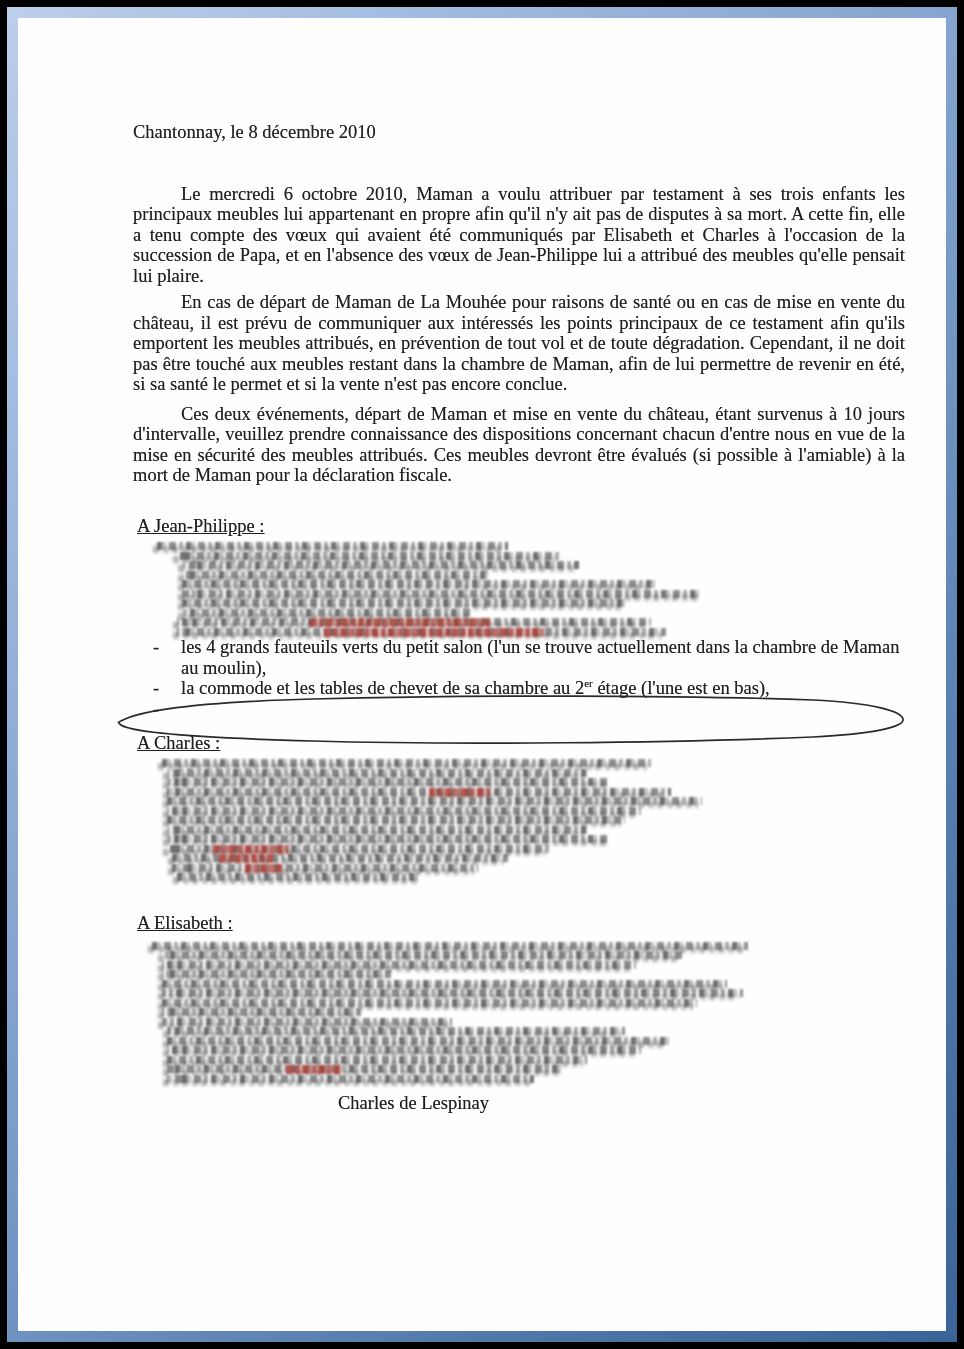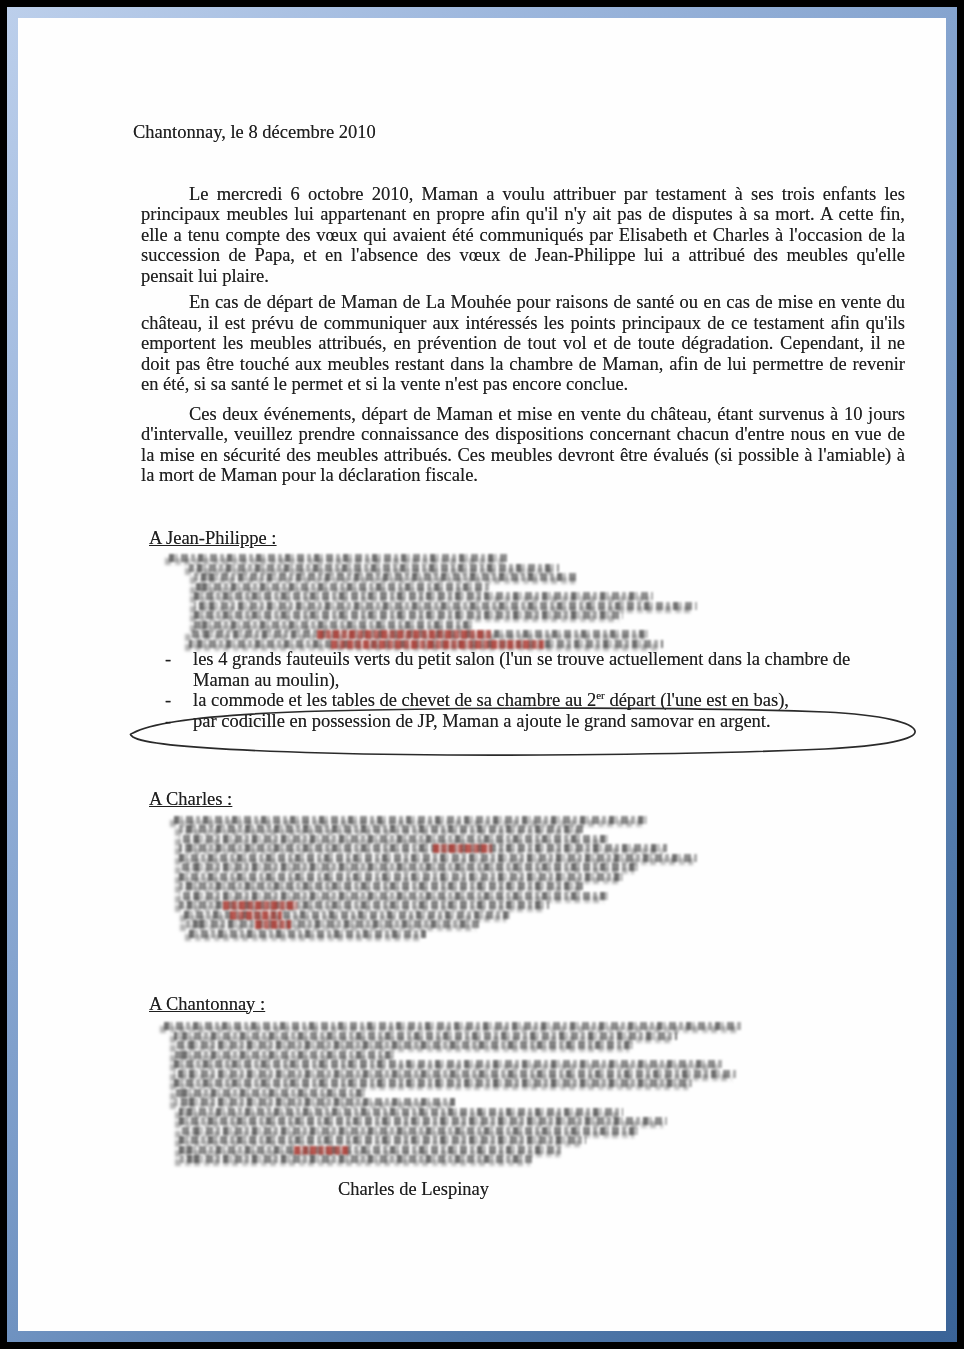--- a/index.html
+++ b/index.html
@@ -4,24 +4,24 @@
 <style>
   html,body{margin:0;padding:0;background:#000;}
   .stage{position:relative;width:964px;height:1349px;background:#000;font-family:"Liberation Serif","DejaVu Serif",serif;}
   .frame-black{position:absolute;inset:0;background:#000;padding:7px;box-sizing:border-box;}
   .frame-blue{width:100%;height:100%;box-sizing:border-box;padding:11px;
     background:linear-gradient(135deg,#bccfeb 0%,#9db7dd 22%,#7b9cc9 50%,#527aab 78%,#3a6397 100%);}
   .page{position:relative;width:100%;height:100%;box-sizing:border-box;background:#fefefe;
     padding:104px 41px 0 115px;overflow:hidden;color:#1f1f1f;}
   .txt{font-size:18.5px;line-height:20.5px;color:#1f1f1f;text-shadow:0 0 .5px rgba(45,45,45,.65);}
   .date{margin:0 0 41px 0;}
-  p.body-par{margin:0 0 6px 8px;text-align:justify;text-indent:48px;}
+  p.body-par{margin:0 0 6px 0;text-align:justify;text-indent:48px;}
   p.body-par.gap{margin-bottom:9px;}
   .sec-heading{display:inline-block;text-decoration:underline;margin:0;font-weight:normal;}
-  .sec{margin:16px;}
+  .sec{margin:4px;}
   .redacted{margin:6px 0 0 0;}
   .blur-line{position:relative;height:8px;margin:1.5px 0;
     background:repeating-linear-gradient(90deg,rgba(60,60,60,.72) 0 5px,rgba(110,110,110,.4) 5px 9px,rgba(0,0,0,0) 9px 12px,rgba(75,75,75,.62) 12px 19px,rgba(0,0,0,0) 19px 22px,rgba(90,90,90,.5) 22px 26px,rgba(0,0,0,0) 26px 29px);
     filter:blur(1.05px);}
   .blur-line:nth-child(2n){background-position:8px 0;}
   .blur-line:nth-child(3n){background-position:15px 0;}
   .blur-line .ghost{position:absolute;left:-4px;top:4px;right:4px;height:7px;
     background:repeating-linear-gradient(90deg,rgba(85,85,85,.45) 0 6px,rgba(0,0,0,0) 6px 10px,rgba(95,95,95,.4) 10px 16px,rgba(0,0,0,0) 16px 19px);
     filter:blur(1.3px);}
   .red-seg{position:absolute;top:0;height:9px;
@@ -89,28 +89,27 @@
                 <div class="red-seg" style="left: 30%; width: 45%;"></div>
               </div>
             </div>
           <div class="items">
             <div class="txt li">
               <span class="dash">-</span>
               <span>les 4 grands fauteuils verts du petit salon (l'un se trouve actuellement dans la chambre de Maman au moulin),</span>
             </div>
             <div class="txt li">
               <span class="dash">-</span>
-              <span><span>la commode et les tables de chevet de sa chambre au 2</span><sup>er</sup><span> départ (l'une est en bas),</span></span>
+              <span><span>la commode et les tables de chevet de sa chambre au 2</span><sup>er</sup><span> étage (l'une est en bas),</span></span>
             </div>
             <div class="txt li circled-wrap">
               <svg class="circle-svg" viewBox="0 0 800 60">
                 <path d="M 8,32 C 30,20 90,13 200,10 C 360,6 560,6 700,11 C 760,14 788,22 790,30 C 792,38 760,45 700,48 C 560,54 340,56 200,52 C 90,49 20,44 8,36 C 4,33 5,33 8,32" fill="none" stroke="#2a2a2a" stroke-width="1.7" stroke-linecap="round"></path>
               </svg>
               <span class="dash">-</span>
-              <span>par codicille en possession de JP, Maman a ajoute le grand samovar en argent.</span>
             </div>
           </div>
         </div>
 
         <div class="spacer-jp"></div>
 
         <div class="sec">
           <span class="txt sec-heading">A Charles :</span>
           <div class="redacted">
               <div class="blur-line" style="margin-left: 25px; width: 64%;">
@@ -155,21 +154,21 @@
               </div>
               <div class="blur-line" style="margin-left: 40px; width: 32%;">
                 <div class="ghost"></div>
               </div>
             </div>
         </div>
 
         <div style="height:24px"></div>
 
         <div class="sec">
-          <span class="txt sec-heading">A Chantonnay :</span>
+          <span class="txt sec-heading">A Elisabeth :</span>
           <div class="redacted" style="margin-top:8px">
               <div class="blur-line" style="margin-left: 15px; width: 78%;">
                 <div class="ghost"></div>
               </div>
               <div class="blur-line" style="margin-left: 25px; width: 68%;">
                 <div class="ghost"></div>
               </div>
               <div class="blur-line" style="margin-left: 25px; width: 62%;">
                 <div class="ghost"></div>
               </div>

